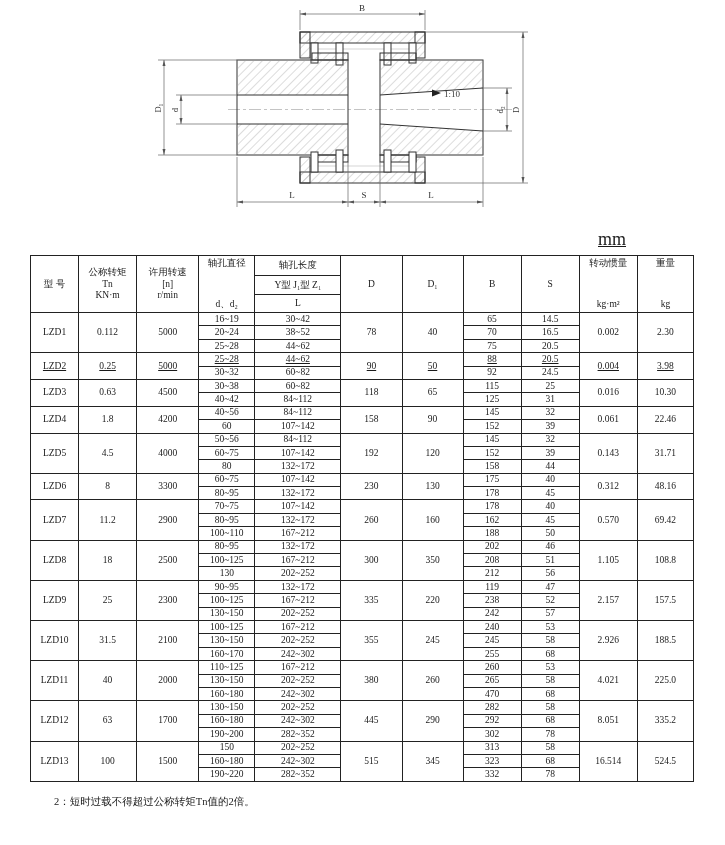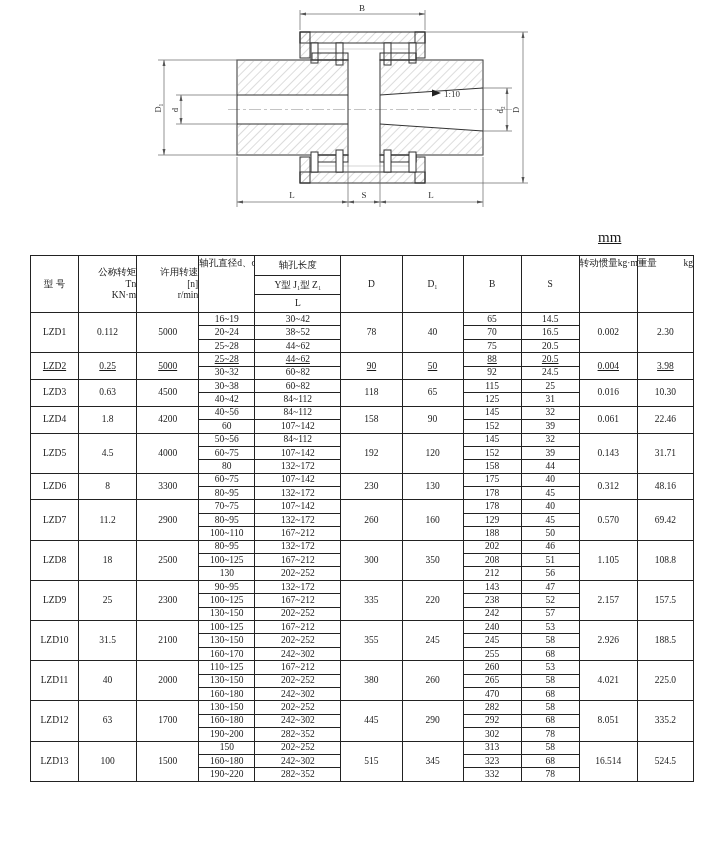--- a/index.html
+++ b/index.html
@@ -2,31 +2,31 @@
 <html><head>
 <meta charset="utf-8">
 <style>
   html,body{margin:0;padding:0;background:#fff;}
   .page{position:relative;width:725px;height:845px;background:#ffffff;overflow:hidden;
         font-family:"Liberation Serif","DejaVu Serif",serif;color:#1a1a1a;}
   .drawing{position:absolute;left:140px;top:0;width:450px;height:220px;}
   .title-row{position:absolute;left:0;top:226px;width:725px;text-align:center;
              font-family:"Liberation Sans","DejaVu Sans",sans-serif;
              font-weight:bold;font-size:15px;letter-spacing:1px;}
-  .unit{position:absolute;left:598px;top:229px;font-size:15px;font-weight:normal;
+  .unit{position:absolute;left:598px;top:229px;font-size:18px;font-weight:normal;
         font-family:"Liberation Serif","DejaVu Serif",serif;text-decoration:underline;}
   table.spec{position:absolute;left:30px;top:255px;border-collapse:collapse;
              table-layout:fixed;width:664px;}
   table.spec td,table.spec th{border:1px solid #222;padding:0;text-align:center;
              vertical-align:middle;font-weight:normal;font-size:9.5px;line-height:1.15;
              overflow:hidden;white-space:nowrap;}
   table.spec{border:1.5px solid #111;}
   thead th{font-size:10px;}
-  .hsplit{display:flex;flex-direction:row;justify-content:space-between;height:52px;padding:2px 0;}
-  .hstack{display:flex;flex-direction:column;justify-content:center;height:52px;gap:1px;align-items:flex-end;}
+  .hsplit{display:flex;flex-direction:column;justify-content:space-between;height:52px;padding:2px 0;}
+  .hstack{display:flex;flex-direction:column;justify-content:center;height:52px;gap:1px;}
   tbody tr{height:13.4px;}
   .notes{position:absolute;left:36px;top:793px;font-size:10.5px;line-height:17px;}
   .note2{padding-left:18px;}
   svg text{font-family:"Liberation Serif","DejaVu Serif",serif;fill:#333;}
 </style>
 </head>
 <body>
 <div class="page">
 
 <svg class="drawing" viewBox="140 0 450 220" xmlns="http://www.w3.org/2000/svg">
@@ -331,21 +331,21 @@
           <td rowspan="3">260</td>
           <td rowspan="3">160</td>
           <td>178</td>
           <td>40</td>
           <td rowspan="3">0.570</td>
           <td rowspan="3">69.42</td>
         </tr>
         <tr style="height: 13.4px;">
           <td>80~95</td>
           <td>132~172</td>
-          <td>129</td>
+          <td>162</td>
           <td>45</td>
         </tr>
         <tr style="height: 13.4px;">
           <td>100~110</td>
           <td>167~212</td>
           <td>188</td>
           <td>50</td>
         </tr>
         <tr style="height: 13.4px;">
           <td rowspan="3">LZD8</td>
@@ -373,21 +373,21 @@
           <td>56</td>
         </tr>
         <tr style="height: 13.4px;">
           <td rowspan="3">LZD9</td>
           <td rowspan="3">25</td>
           <td rowspan="3">2300</td>
           <td>90~95</td>
           <td>132~172</td>
           <td rowspan="3">335</td>
           <td rowspan="3">220</td>
-          <td>143</td>
+          <td>119</td>
           <td>47</td>
           <td rowspan="3">2.157</td>
           <td rowspan="3">157.5</td>
         </tr>
         <tr style="height: 13.4px;">
           <td>100~125</td>
           <td>167~212</td>
           <td>238</td>
           <td>52</td>
         </tr>
@@ -494,15 +494,16 @@
         <tr style="height: 13.4px;">
           <td>190~220</td>
           <td>282~352</td>
           <td>332</td>
           <td>78</td>
         </tr>
       </tbody>
 </table>
 
 <div class="notes">
+  <div class="note2">2：短时过载不得超过公称转矩Tn值的2倍。</div>
 </div>
 
 </div>
 
 </body></html>

